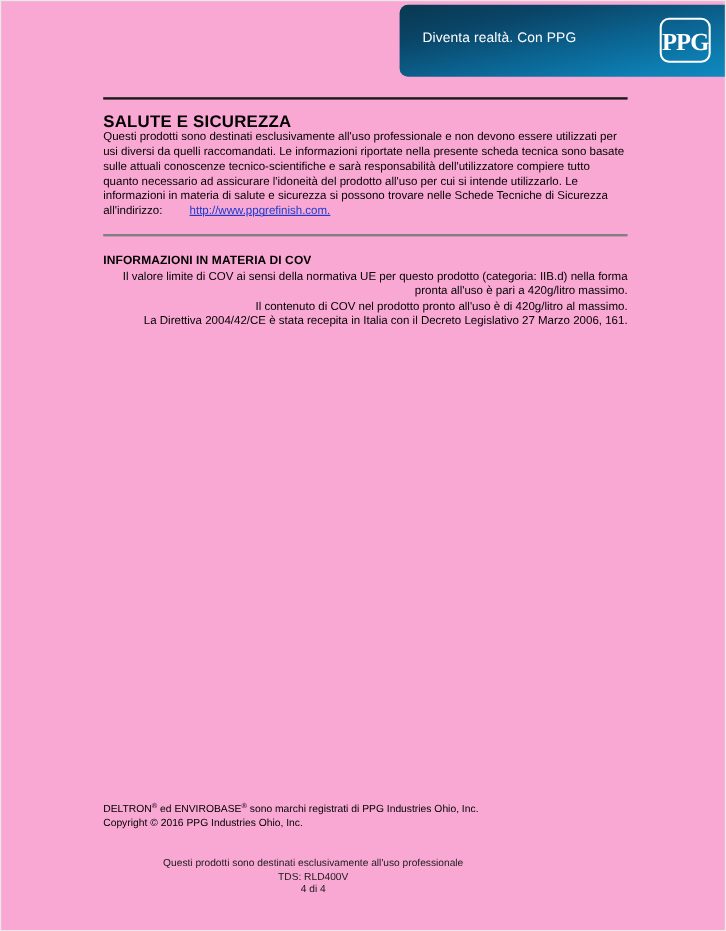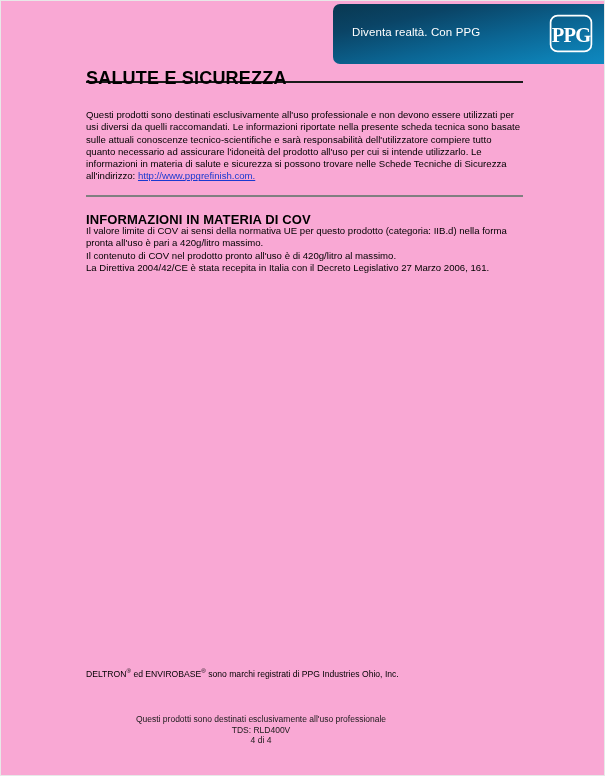--- a/index.html
+++ b/index.html
@@ -70,45 +70,46 @@
   }
 
   .section-heading {
     position: absolute;
     left: 85px;
     font-weight: bold;
     color: #000000;
     white-space: nowrap;
   }
   #heading-salute {
-    top: 67px;
-    font-size: 18px;
+    top: 92px;
+    font-size: 14px;
     letter-spacing: 0.2px;
   }
   #heading-cov {
     top: 211px;
-    font-size: 13px;
+    font-size: 10px;
     letter-spacing: 0.1px;
   }
 
   .body-para {
     position: absolute;
     left: 85px;
     width: 437px;
     font-size: 9.6px;
     line-height: 12.3px;
     text-align: left;
     color: #000000;
   }
   #para-salute { top: 108px; }
-  #para-cov    { top: 224px; }
+  #para-cov    { top: 224px; text-align: right; }
 
   a.doclink {
     color: #1a3ad0;
     text-decoration: underline;
+    margin-left: 20px;
   }
 
   
   #contact-block {
     position: absolute;
     left: 85px;
     top: 586px;
     font-size: 9.3px;
     line-height: 11.2px;
   }
@@ -166,20 +167,21 @@
 
   <div id="para-cov" class="body-para">
     <div>Il valore limite di COV ai sensi  della normativa UE per questo prodotto (categoria: IIB.d) nella forma pronta all'uso è pari a 420g/litro massimo.</div>
     <div>Il contenuto di COV nel prodotto pronto all'uso è di 420g/litro al massimo.</div>
     <div>La Direttiva 2004/42/CE è stata recepita in Italia con il Decreto Legislativo 27 Marzo 2006, 161.</div>
   </div>
 
 
   <div id="trademark-block">
     <div><span>DELTRON</span><sup>®</sup><span> ed  ENVIROBASE</span><sup>®</sup><span>  sono marchi registrati di  PPG Industries Ohio, Inc.</span></div>
+    <div>Copyright © 2016 PPG Industries Ohio, Inc.</div>
   </div>
 
   <div id="page-footer">
     <div>Questi prodotti sono destinati esclusivamente all'uso professionale</div>
     <div>TDS: RLD400V</div>
     <div>4 di 4</div>
   </div>
 
 </div>
 

